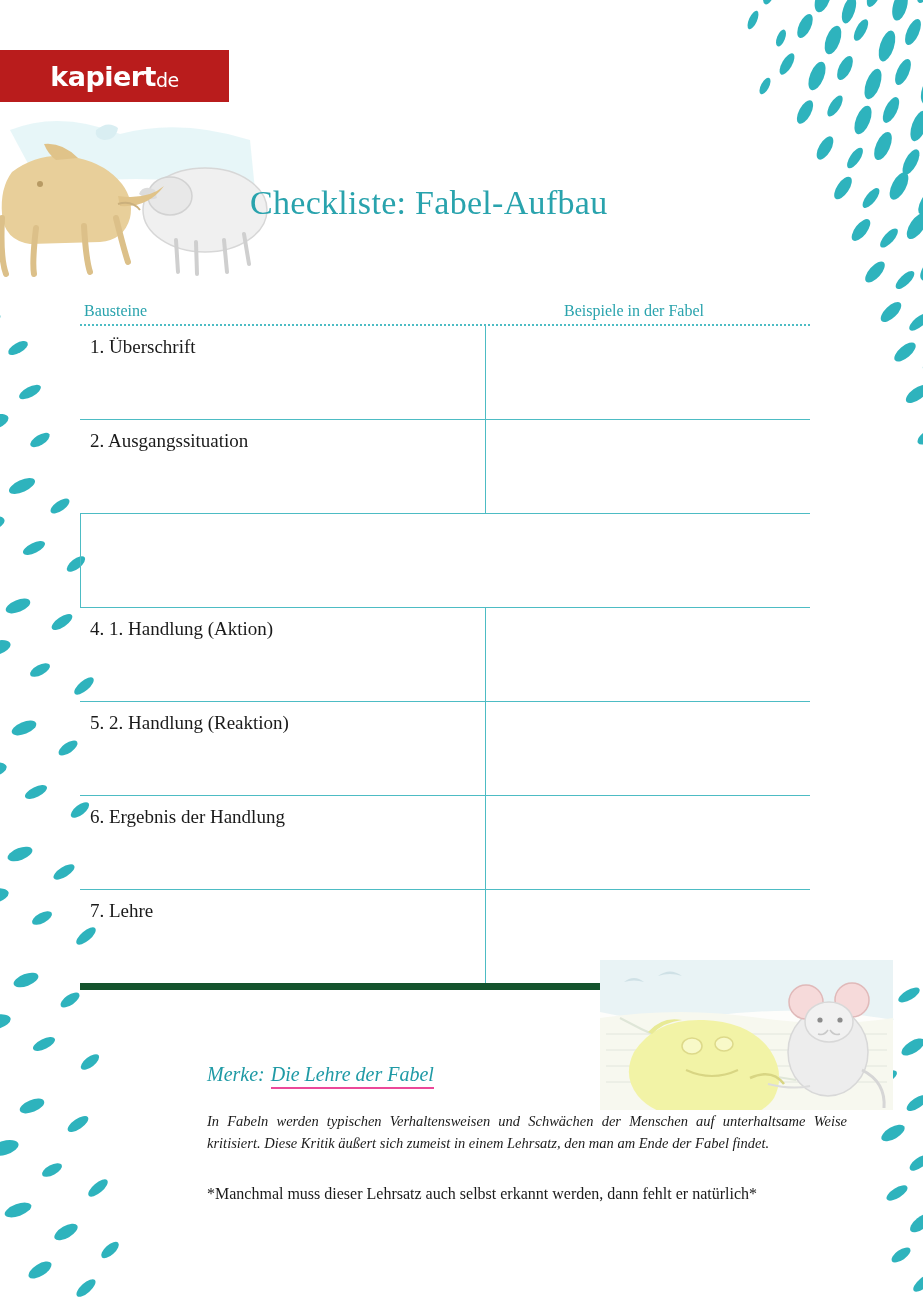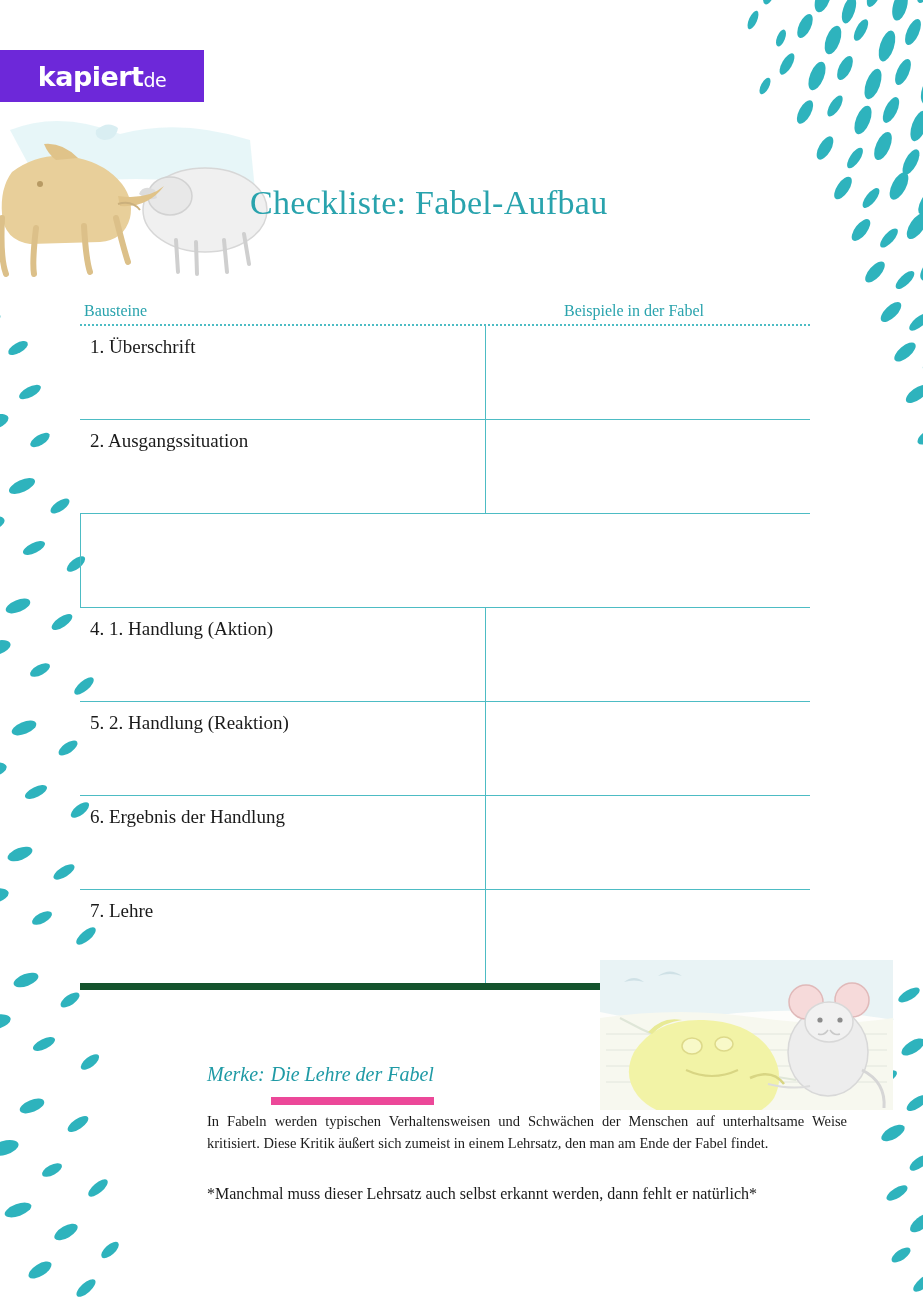--- a/index.html
+++ b/index.html
@@ -37,23 +37,23 @@
     right: -10px;
     width: 120px;
     height: 330px;
   }
 
   
   #logo-box {
     position: absolute;
     left: 0px;
     top: 50px;
-    width: 204px;
+    width: 229px;
     height: 52px;
-    background: #6d28d9;
+    background: #b91c1c;
     display: flex;
     align-items: center;
     justify-content: center;
     z-index: 5;
   }
   #logo-text {
     color: #ffffff;
     font-family: "DejaVu Sans", sans-serif;
     font-weight: bold;
     font-size: 27px;
@@ -141,30 +141,31 @@
   }
   #merke-heading {
     font-size: 20px;
     font-style: italic;
     color: #1f9aa5;
     display: inline-block;
     padding-bottom: 3px;
   }
   #merke-heading .merke-label { margin-right: 6px; font-style: italic; }
   #merke-heading .merke-title {
-    border-bottom: 8px solid #ec4899;
-    padding-bottom: 12px;
+    border-bottom: 2px solid #ec4899;
+    padding-bottom: 2px;
   }
   #merke-body {
     margin-top: 22px;
     font-size: 14.5px;
     line-height: 1.5;
     color: #1a1a1a;
     text-align: justify;
     width: 640px;
+    font-style: italic;
   }
   #merke-note {
     margin-top: 30px;
     font-size: 16px;
     color: #1a1a1a;
   }
 
   
   #bottom-illustration {
     position: absolute;

